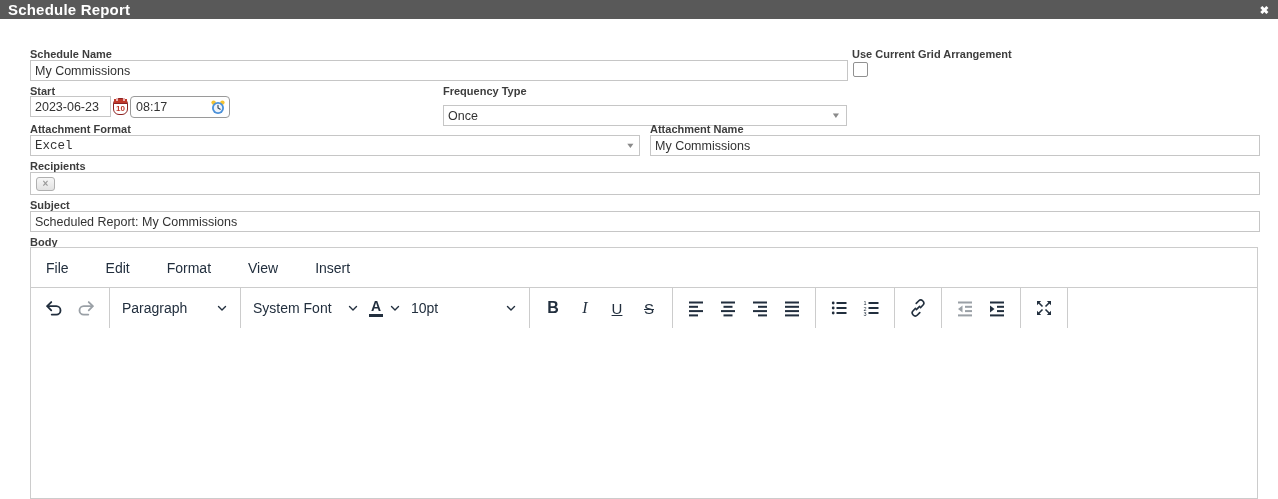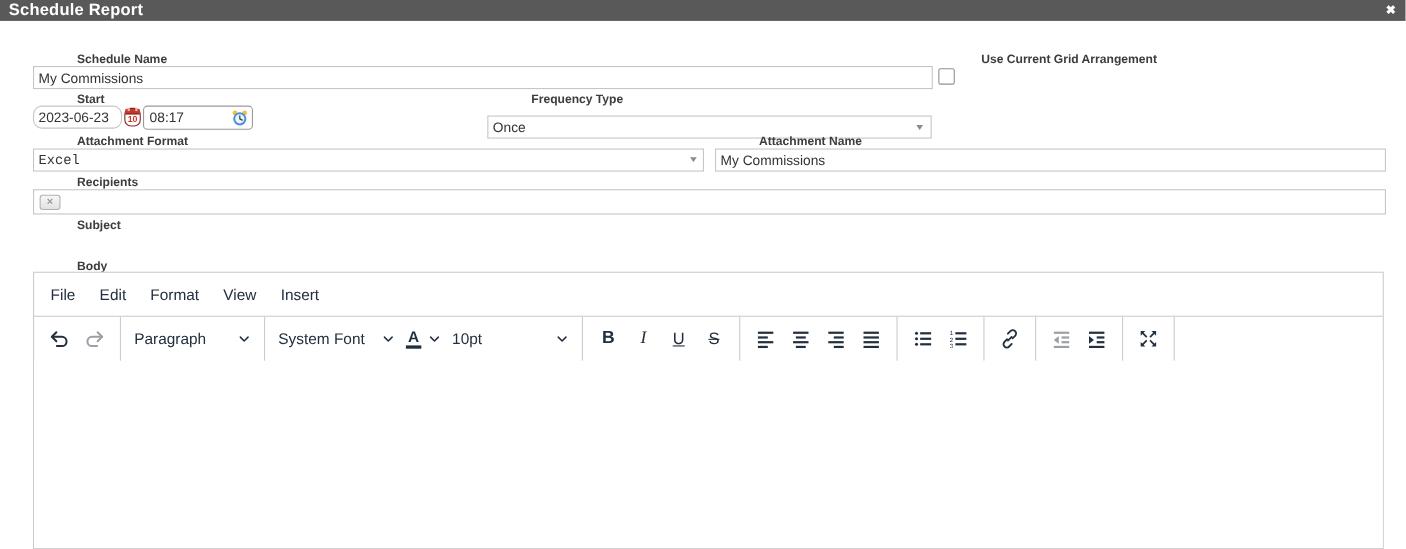--- a/index.html
+++ b/index.html
@@ -15,39 +15,39 @@
   }
   .titlebar .title {
     color:#fff; font-size:15px; font-weight:bold; padding-left:8px; letter-spacing:.2px;
   }
   .titlebar .close {
     position:absolute; right:9px; top:50%; transform:translateY(-50%);
     color:#fff; font-size:11px; font-weight:bold; cursor:pointer; line-height:1;
   }
   
   .lbl {
-    position:absolute; font-size:11px; font-weight:bold; color:#3d3d3d; white-space:nowrap;margin-left:40px;
+    position:absolute; font-size:11px; font-weight:bold; color:#3d3d3d; white-space:nowrap;
   }
   .txt {
     position:absolute; height:21px; border:1px solid #c6c6c6; background:#fff;
     font-family:"Liberation Sans", sans-serif; font-size:12.5px; color:#333;
     padding:0 4px; outline:none;
   }
   .selbox {
     position:absolute; height:21px; border:1px solid #c6c6c6; background:#fff;
     display:flex; align-items:center; justify-content:space-between;
     font-size:12.5px; color:#333; padding:0 6px 0 4px; cursor:pointer;
   }
   .selbox .arrow { font-size:8px; color:#8a8a8a; transform:scaleX(1.3); }
   .checkbox {
     position:absolute; width:15px; height:15px; border:1px solid #919191;
     border-radius:2px; background:#fff; cursor:pointer;
   }
   
-  .date-input { left:30px; top:96px; width:81px;border-radius:8px; }
+  .date-input { left:30px; top:96px; width:81px; }
   .cal-icon {
     position:absolute; left:113px; top:98px; width:15px; height:17px;
     border:1px solid #8e2323; border-radius:6px; background:#fff; cursor:pointer;
   }
   .cal-icon .cal-top { height:5px; background:#c0392b; border-bottom:1px solid #8e2323;
     display:flex; justify-content:space-between; padding:0 2px; }
   .cal-icon .ring { width:2px; height:3px; background:#e8b4b4; margin-top:-1px; }
   .cal-icon .cal-day {
     display:block; text-align:center; font-size:8px; font-weight:bold; color:#c0392b; line-height:10px;
   }
@@ -67,21 +67,21 @@
     min-width:19px; height:14px; border:1px solid #b0b0b0; border-radius:3px;
     background:linear-gradient(#f7f7f7,#e2e2e2);
     color:#999; font-size:10px; font-weight:bold; cursor:pointer; line-height:1;
   }
   
   .editor {
     position:absolute; left:30px; top:247px; width:1228px; height:252px;
     border:1px solid #ccc; background:#fff; display:flex; flex-direction:column;
   }
   .menubar {
-    height:39px; display:flex; align-items:center; padding-left:6px; flex:0 0 auto;
+    height:39px; display:flex; align-items:center; padding-left:6px; flex:0 0 auto;gap:15px;
   }
   .menu-item {
     font-size:14px; color:#222f3e; padding:5px 9px; margin-right:4px; border-radius:3px; cursor:pointer;
   }
   .toolbar {
     height:41px; border-top:1px solid #ccc; display:flex; align-items:stretch; flex:0 0 auto;
   }
   .tb-group {
     display:flex; align-items:center; padding:0 8px; border-right:1px solid #ccc; gap:2px;
   }
@@ -159,20 +159,21 @@
 
   <div class="lbl" style="left:650px; top:123px;">Attachment Name</div>
   <input class="txt" style="left: 650px; top: 135px; width: 610px;" value="My Commissions">
 
   <div class="lbl" style="left:30px; top:160px;">Recipients</div>
   <div class="recipients-box">
     <span class="tag">×</span>
   </div>
 
   <div class="lbl" style="left:30px; top:199px;">Subject</div>
+  <input class="txt" style="left: 30px; top: 211px; width: 1230px;" value="Scheduled Report: My Commissions">
 
   <div class="lbl" style="left:30px; top:236px;">Body</div>
 
   <div class="editor">
 
     <div class="menubar">
       <span class="menu-item">File</span>
       <span class="menu-item">Edit</span>
       <span class="menu-item">Format</span>
       <span class="menu-item">View</span>

